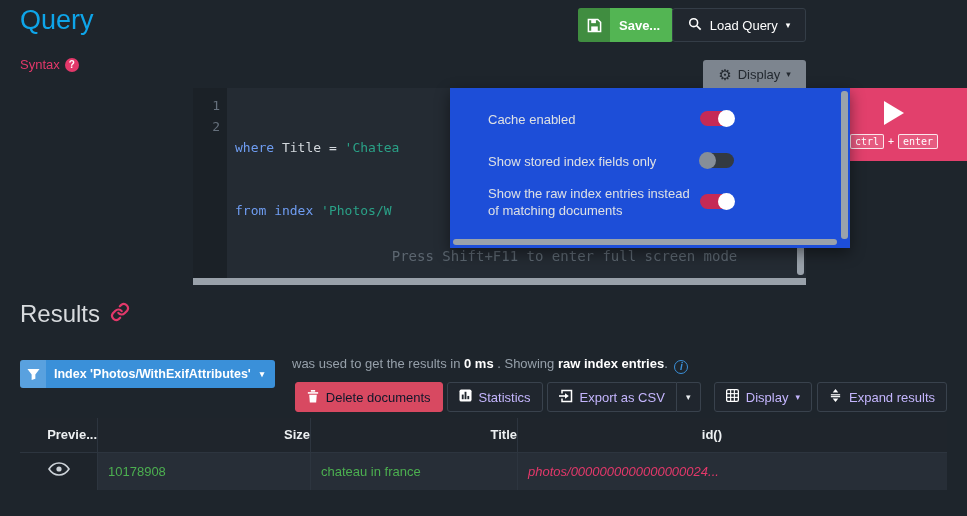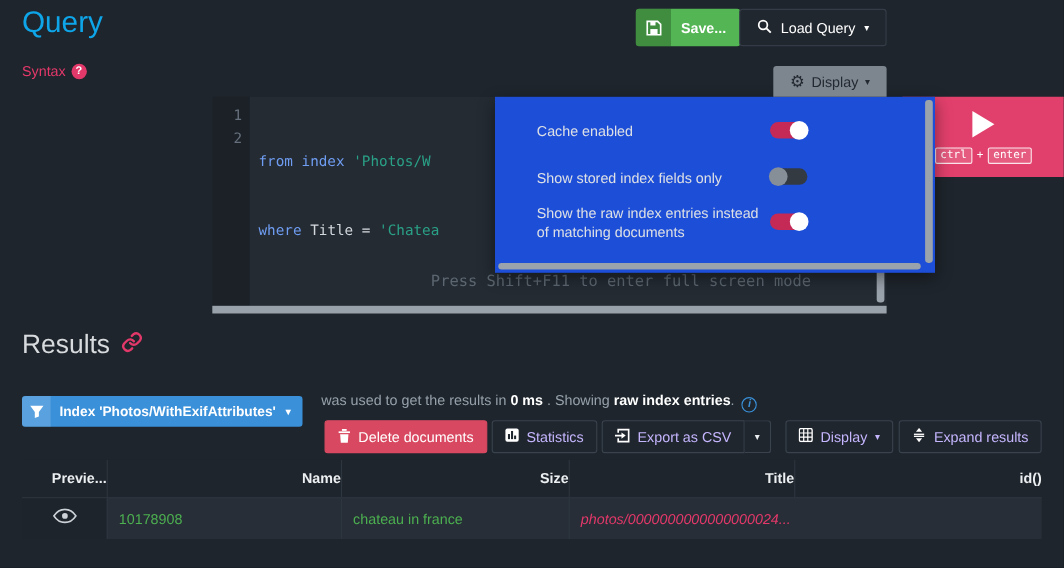--- a/index.html
+++ b/index.html
@@ -80,21 +80,21 @@
   .info-line{position:absolute;left:292px;top:350px;height:28px;line-height:28px;font-size:13px;color:#96a0aa;white-space:nowrap;}
   .info-line b{color:#fff;}
   .info-icon{display:inline-block;width:14px;height:14px;border-radius:50%;border:1px solid var(--info-blue);
     color:var(--info-blue);font-size:10px;font-weight:bold;font-style:italic;text-align:center;line-height:12px;
     vertical-align:-2px;margin-left:3px;cursor:pointer;}
 
   
   .toolbar{position:absolute;left:290px;top:382px;width:657px;height:30px;display:flex;justify-content:flex-end;}
   .tb-btn{display:flex;align-items:center;gap:7px;padding:0 11px;font-size:13px;background:#20262e;
     border:1px solid #39424d;color:#c4b5fd;border-radius:3px;height:30px;}
-  .tb-btn.danger{background:var(--danger-red);border-color:var(--danger-red);color:#ffffff;}
+  .tb-btn.danger{background:var(--danger-red);border-color:var(--danger-red);color:#0f172a;}
   .ml4{margin-left:4px;} .ml13{margin-left:13px;} .ml5{margin-left:5px;}
   .export-group{display:flex;margin-left:4px;}
   .export-group .tb-btn{border-radius:3px 0 0 3px;}
   .export-caret{width:24px;display:flex;align-items:center;justify-content:center;background:#20262e;
     border:1px solid #39424d;border-left:none;border-radius:0 3px 3px 0;color:#eceff2;}
 
   
   .grid-table{position:absolute;left:20px;top:418px;width:927px;font-size:13px;}
   .t-head,.t-row{display:grid;grid-template-columns:77px 213px 207px 205px 1fr;}
   .t-head{background:#1f252c;height:34px;line-height:34px;font-weight:bold;color:#edf0f2;text-align:right;}
@@ -146,22 +146,22 @@
     <span>Display</span>
     <span class="caret">▾</span>
   </button>
 
   <div class="editor">
     <div class="gutter">
       <div>1</div>
       <div>2</div>
     </div>
     <div class="code">
+      <div class="code-line"><span class="tok-k">where </span><span class="tok-i">Title </span><span class="tok-o">= </span><span class="tok-s">'Chatea</span></div>
       <div class="code-line"><span class="tok-k">from index </span><span class="tok-s">'Photos/W</span></div>
-      <div class="code-line"><span class="tok-k">where </span><span class="tok-i">Title </span><span class="tok-o">= </span><span class="tok-s">'Chatea</span></div>
     </div>
     <div class="fullscreen-hint">Press Shift+F11 to enter full screen mode</div>
     <div class="vscroll"></div>
     <div class="hscroll"></div>
   </div>
 
   <div class="settings-menu">
     <div class="menu-label ml-1">Cache enabled</div>
     <div class="toggle tg-1 on">
         <span class="knob"></span>
@@ -268,21 +268,20 @@
             <rect x="2" y="7.6" width="10" height="1.3" fill="#fff"></rect>
           </svg>
       </span>
       <span>Expand results</span>
     </button>
   </div>
 
   <div class="grid-table">
     <div class="t-head">
       <div>Previe...</div>
-      <div>Name</div>
       <div>Size</div>
       <div>Title</div>
       <div>id()</div>
     </div>
     <div class="t-row">
       <div class="cell-preview">
         <span>
           <svg width="22" height="14" viewBox="0 0 22 14">
               <path d="M1 7C4 2.3 7.5 1 11 1s7 1.3 10 6c-3 4.7-6.5 6-10 6S4 11.7 1 7z" fill="none" stroke="#ccd2d8" stroke-width="1.6"></path>
               <circle cx="11" cy="7" r="2.6" fill="#ccd2d8"></circle>

